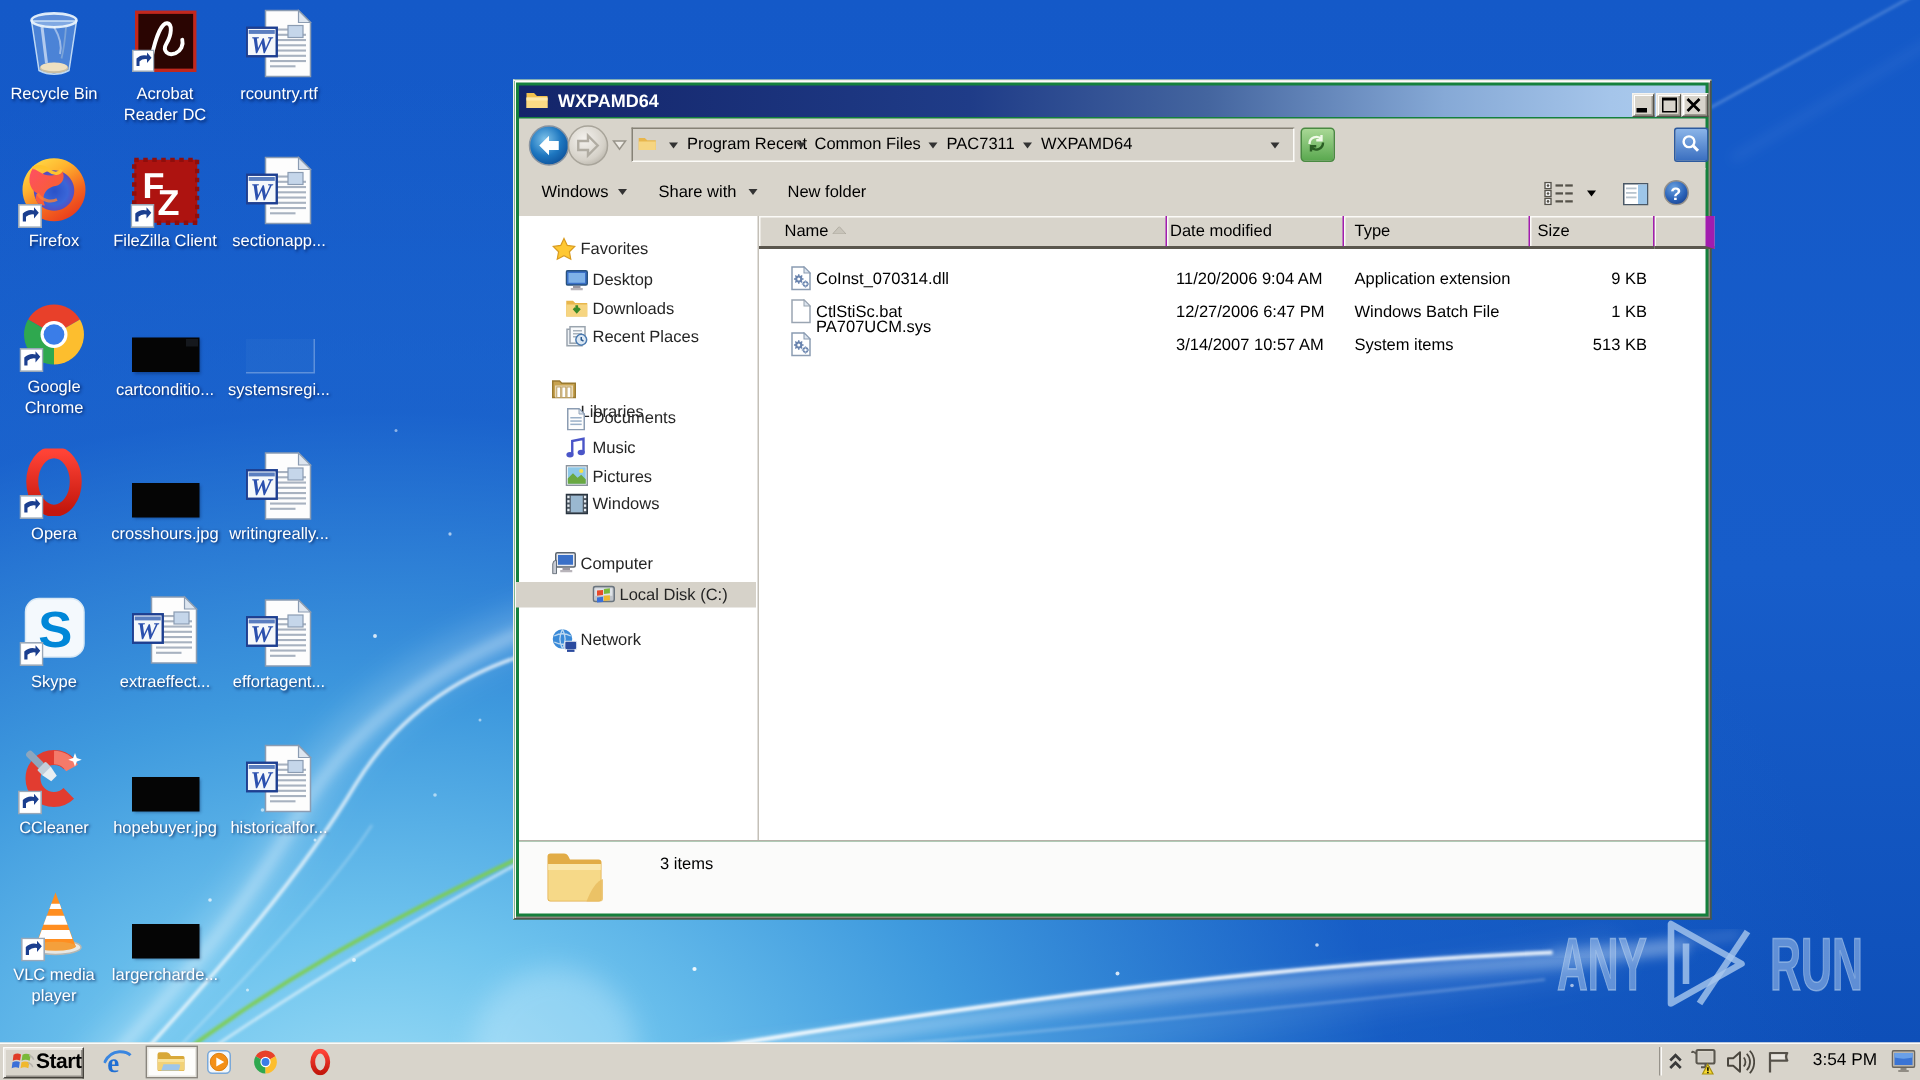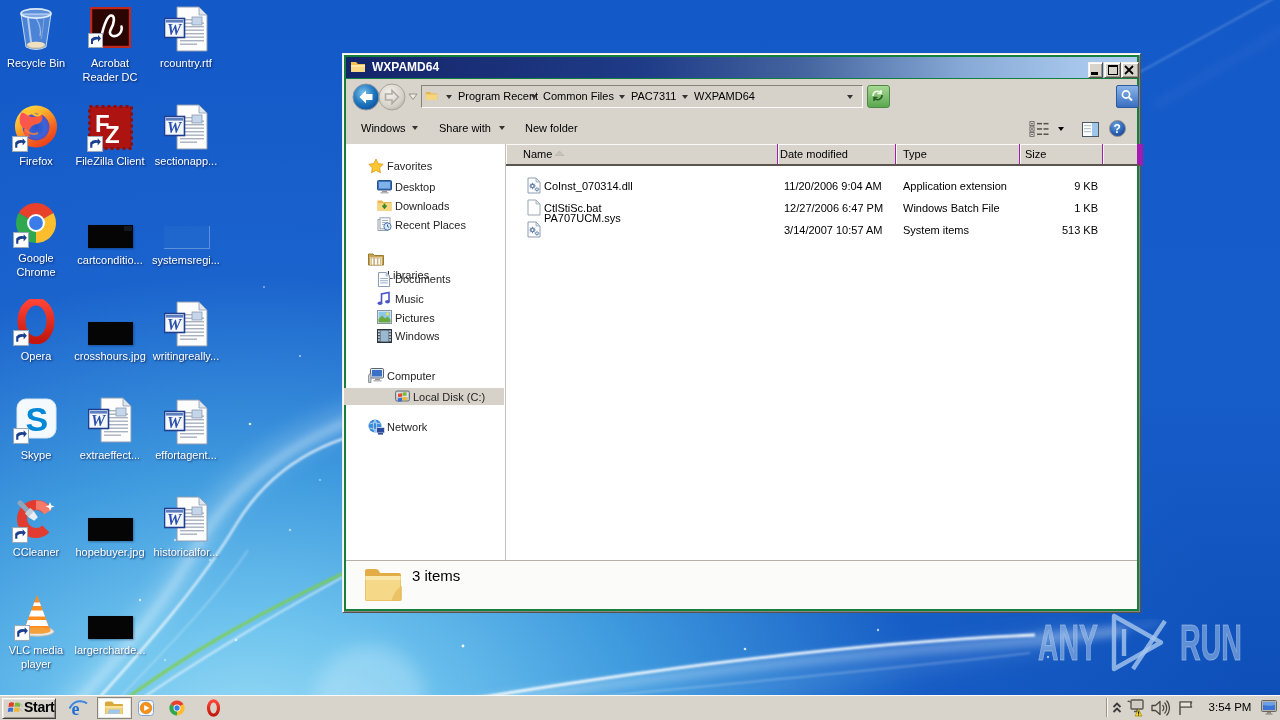--- a/index.html
+++ b/index.html
@@ -616,21 +616,21 @@
  <div class="navtxt" style="left:44px;top:365px">Network</div>
 
  <div class="a" style="left:3px;top:506px;width:791px;height:1px;background:#b5b1a7"></div>
  <div class="a" style="left:3px;top:507px;width:791px;height:48px;background:#fbfbfa"></div>
  <svg class="a" style="left:20px;top:512px" width="40" height="38" viewBox="0 0 40 38">
   <path d="M2,5 Q2,3 4,3 L13,3 Q15,3 16,5 L17,7 L36,7 Q38,7 38,9 L38,33 Q38,35 36,35 L4,35 Q2,35 2,33 Z" fill="#e2ac46"></path>
   <path d="M2.5,10 L37.5,10 L37.5,33 Q37.5,34.5 36,34.5 L4,34.5 Q2.5,34.5 2.5,33 Z" fill="#f6d988"></path>
   <path d="M2.5,10 L37.5,10 L37.5,14 L2.5,14 Z" fill="#fae7ad"></path>
   <path d="M28,35 Q33,22 39,20 L39,33 Q39,35 37,35 Z" fill="#e8bc5e" opacity=".8"></path>
  </svg>
- <div class="a" style="left:69px;top:514px;font-size:15px;color:#000;line-height:16px">3 items</div>
+ <div class="a" style="left:97px;top:514px;font-size:11px;color:#000;line-height:16px">3 items</div>
 </div>
 
 <div class="a" style="left:0;top:695px;width:1280px;height:25px;background:#d8d4cb;border-top:1px solid #fcfbf8"></div>
 <div class="a" style="left:2px;top:698px;width:52px;height:19px;background:#d8d4cb;border:1px solid;border-color:#fdfcfa #45423c #45423c #fdfcfa;box-shadow:inset 1px 1px 0 #e8e5df,inset -1px -1px 0 #94908a"></div>
 <svg class="a" style="left:6px;top:700px" width="18" height="15" viewBox="0 0 18 15">
  <path d="M3,3.2 Q5.5,1.6 8,3 L7.4,7 Q5,5.8 2.5,7.2 Z" fill="#e03c28"></path>
  <path d="M9,3.1 Q11.5,1.8 14.5,3.4 L13.8,7.2 Q11,5.9 8.4,7.1 Z" fill="#7ab83a"></path>
  <path d="M2.3,8.2 Q4.8,6.9 7.2,8 L6.6,12 Q4.2,11 1.8,12.2 Z" fill="#3a6fd8"></path>
  <path d="M8.3,8.1 Q10.8,7 13.6,8.3 L12.9,12.2 Q10.3,11 7.7,12.1 Z" fill="#f0b82e"></path>
  <path d="M13.5,3.5 Q16,4.5 16.5,6.5 M12.8,8.5 Q15.5,9.5 15.8,11.5" stroke="#b8b4ae" stroke-width="1" fill="none"></path>

